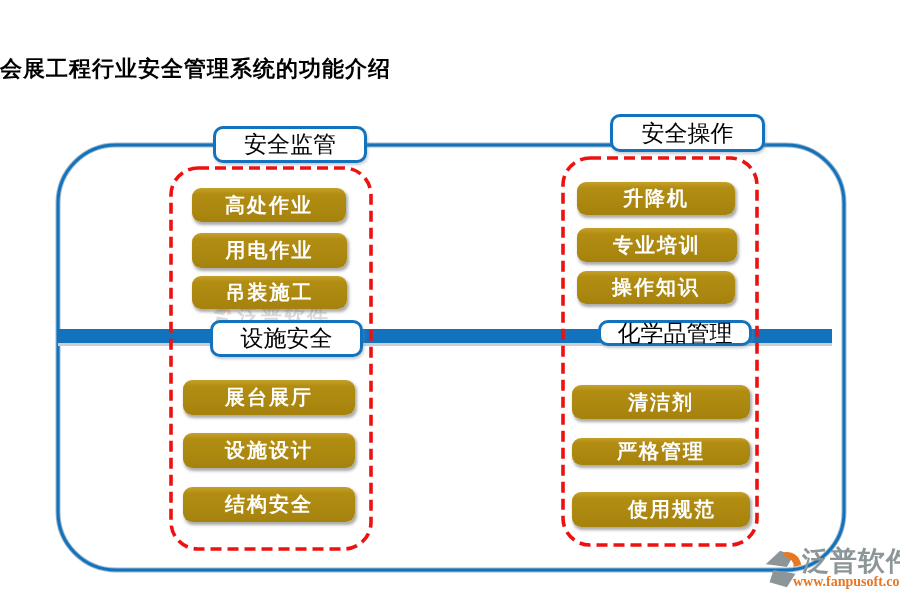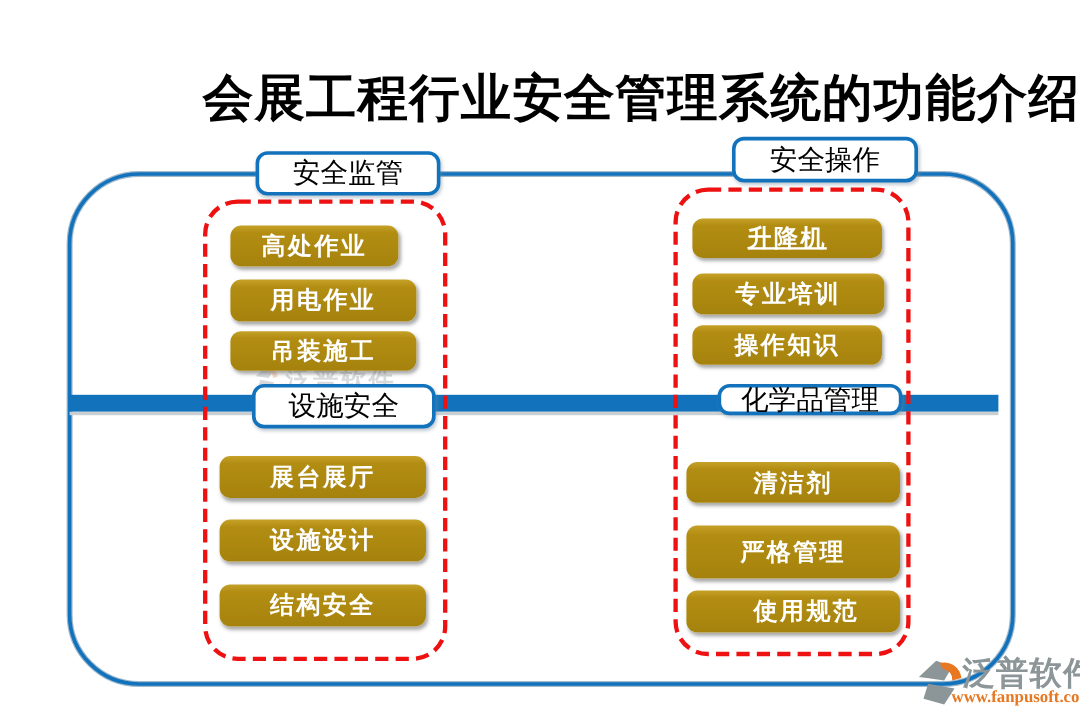--- a/index.html
+++ b/index.html
@@ -3,22 +3,22 @@
 <meta charset="utf-8">
 <style>
   html,body{margin:0;padding:0;}
   body{
     width:900px;height:600px;position:relative;background:#ffffff;overflow:hidden;
     font-family:"Liberation Serif","DejaVu Serif",serif;
   }
   .abs{position:absolute;}
   
   .title{
-    left:0;right:0;top:54px;text-align:right;
-    font-size:42px;color:#000;letter-spacing:1px;font-weight:600;padding-left:25px;
+    left:0;right:0;top:54px;text-align:left;
+    font-size:22px;color:#000;letter-spacing:1px;font-weight:600;
   }
   
   #shapes{left:0;top:0;width:900px;height:600px;z-index:1;}
   
   .group-label{
     background:#ffffff;border:3px solid #1273BC;border-radius:10px;
     display:flex;align-items:center;justify-content:center;
     font-size:23px;color:#000;z-index:4;
     box-shadow:1px 2px 3px rgba(120,140,160,.45);
     box-sizing:border-box;
@@ -73,34 +73,34 @@
     <path d="M24 9 A15 15 0 0 1 43 22 L35 24 A9 9 0 0 0 27 14 Z" fill="#E8A06A"></path>
   </svg>
   <span class="wm-brand">泛普软件</span>
 </div>
 
 <div class="abs group-label" style="left:193px;top:126px;width:154px;height:37px;">安全监管</div>
 <div class="abs group-label" style="left:590px;top:114px;width:155px;height:38px;">安全操作</div>
 <div class="abs group-label" style="left:190px;top:320px;width:153px;height:37px;">设施安全</div>
 <div class="abs group-label" style="left:578px;top:320px;width:154px;height:26px;">化学品管理</div>
 
-<div class="abs item-btn" style="left:192px;top:188px;width:140px;height:34px;">高处作业</div>
+<div class="abs item-btn" style="left:192px;top:188px;width:154px;height:34px;">高处作业</div>
 <div class="abs item-btn" style="left:192px;top:233px;width:155px;height:35px;">用电作业</div>
 <div class="abs item-btn" style="left:192px;top:276px;width:155px;height:33px;">吊装施工</div>
 
-<div class="abs item-btn" style="left:577px;top:182px;width:158px;height:33px;text-decoration:underline;">升降机</div>
+<div class="abs item-btn" style="left:577px;top:182px;width:158px;height:33px;">升降机</div>
 <div class="abs item-btn" style="left:577px;top:228px;width:160px;height:34px;">专业培训</div>
 <div class="abs item-btn" style="left:577px;top:271px;width:158px;height:33px;">操作知识</div>
 
 <div class="abs item-btn" style="left:183px;top:380px;width:172px;height:35px;">展台展厅</div>
 <div class="abs item-btn" style="left:183px;top:433px;width:172px;height:35px;">设施设计</div>
 <div class="abs item-btn" style="left:183px;top:487px;width:172px;height:35px;">结构安全</div>
 
 <div class="abs item-btn" style="left:572px;top:385px;width:178px;height:34px;">清洁剂</div>
-<div class="abs item-btn" style="left:572px;top:438px;width:178px;height:44px;">严格管理</div>
+<div class="abs item-btn" style="left:572px;top:438px;width:178px;height:27px;">严格管理</div>
 <div class="abs item-btn" style="left:572px;top:492px;width:178px;height:35px;padding-left:22px;">使用规范</div>
 
 <div class="abs wm-main">
   <svg width="46" height="52" viewBox="0 0 48 48">
     <path d="M6 21 L21 7 L35 12 L28 24 L13 22 Z" fill="#8C9598"></path>
     <path d="M14 27 L37 31 L28 45 L10 40 Z" fill="#8C9598"></path>
     <path d="M24 9 A15 15 0 0 1 43 22 L35 24 A9 9 0 0 0 27 14 Z" fill="#E87722"></path>
   </svg>
   <span class="wm-brand">泛普软件</span>
   <span class="wm-url">www.fanpusoft.com</span>

